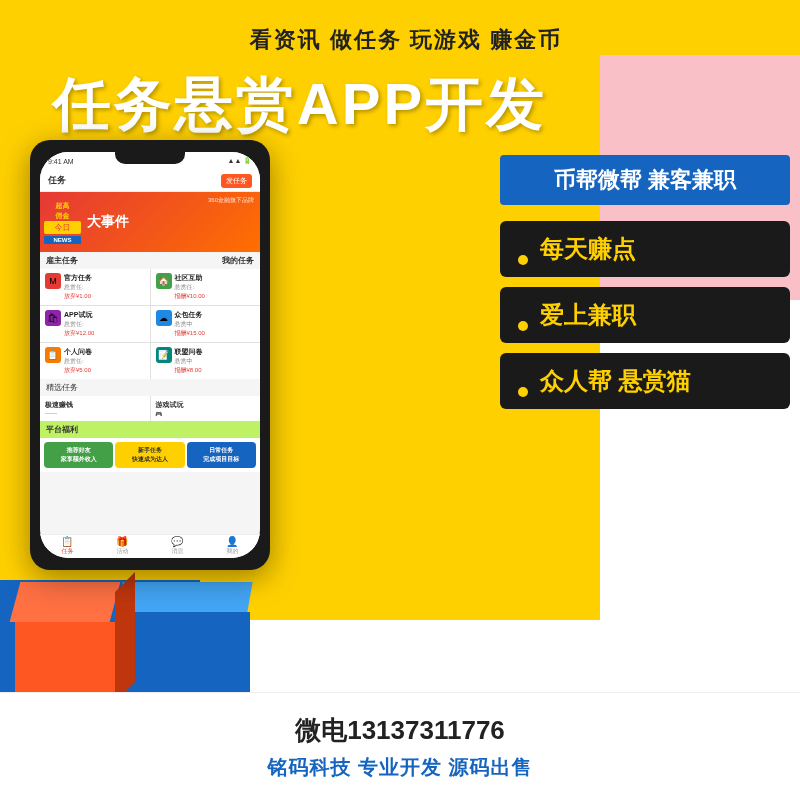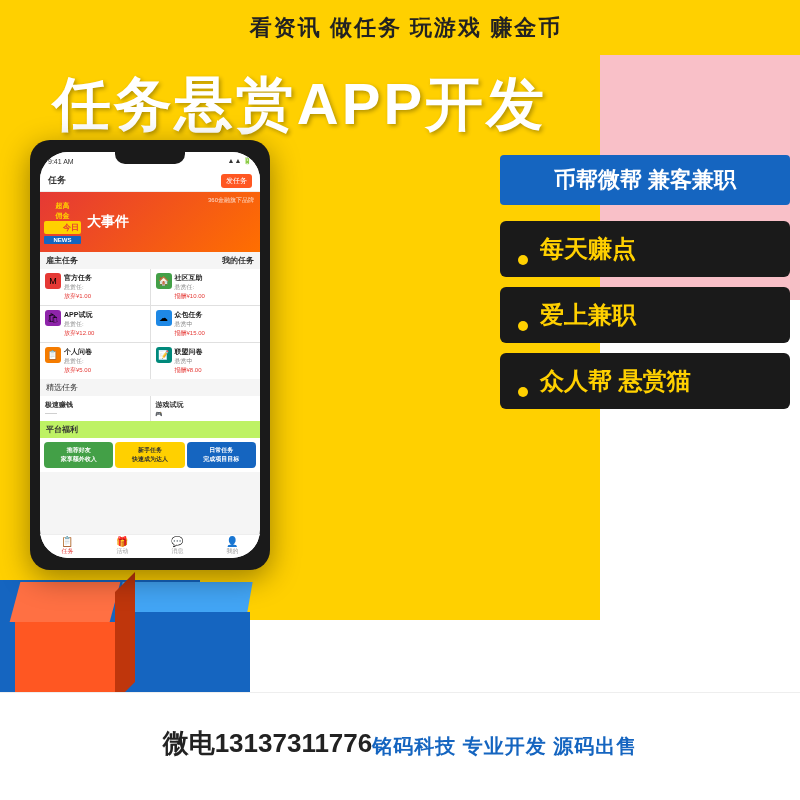--- a/index.html
+++ b/index.html
@@ -44,21 +44,21 @@
       z-index: 0;
     }
 
     
     .top-bar {
       position: absolute;
       top: 0; left: 12px; right: 0;
       height: 55px;
       background: #FFD000;
       display: flex;
-      align-items: center;
+      align-items: flex-end;
       justify-content: center;
       z-index: 10;
     }
     .top-bar-text {
       font-size: 22px;
       font-weight: bold;
       color: #222;
       letter-spacing: 2px;
     }
 
@@ -206,26 +206,25 @@
       overflow: hidden;
     }
     .banner-left {
       width: 45px;
       padding: 4px;
       text-align: center;
     }
     .banner-today {
       background: #FFD000;
       font-size: 8px;
-      font-weight: bold;
+      font-weight: normal;
       color: #e53935;
       padding: 1px 2px;
       border-radius: 2px;
       margin-bottom: 2px;
-      text-align: right;
     }
     .banner-news-badge {
       background: #1565C0;
       color: #fff;
       font-size: 6px;
       font-weight: bold;
       padding: 1px 3px;
       border-radius: 1px;
     }
     .banner-main-text {
@@ -411,20 +410,21 @@
     }
 
     
     .bottom-bar {
       position: absolute;
       bottom: 0; left: 0; right: 0;
       height: 108px;
       background: #fff;
       z-index: 20;
       display: flex;
+      flex-direction: column;
       align-items: center;
       justify-content: center;
       border-top: 1px solid #eee;
     }
     .contact-line {
       font-size: 26px;
       font-weight: bold;
       color: #222;
       margin-bottom: 6px;
     }

